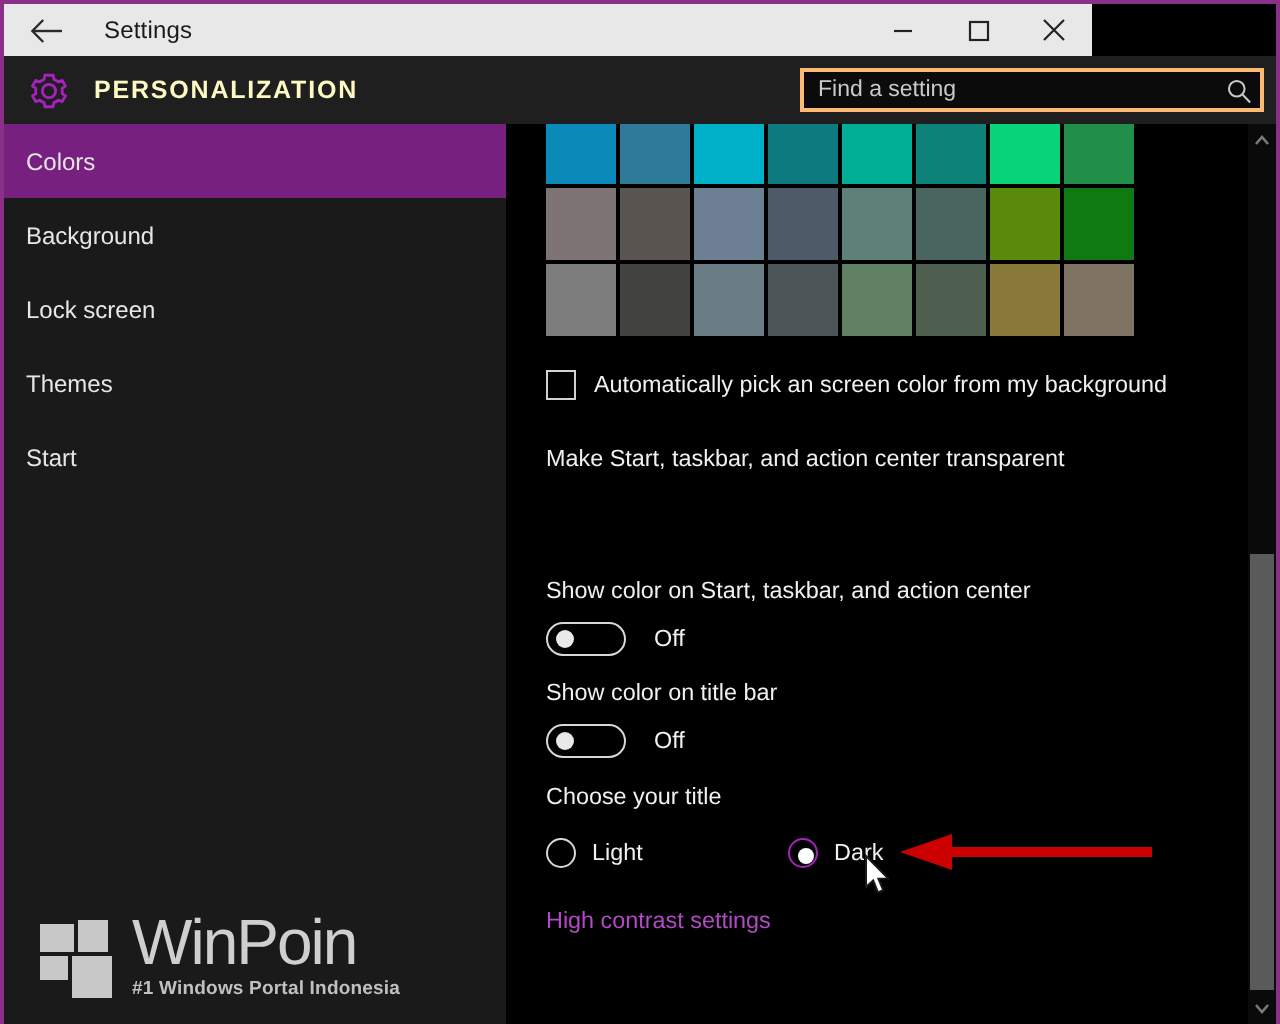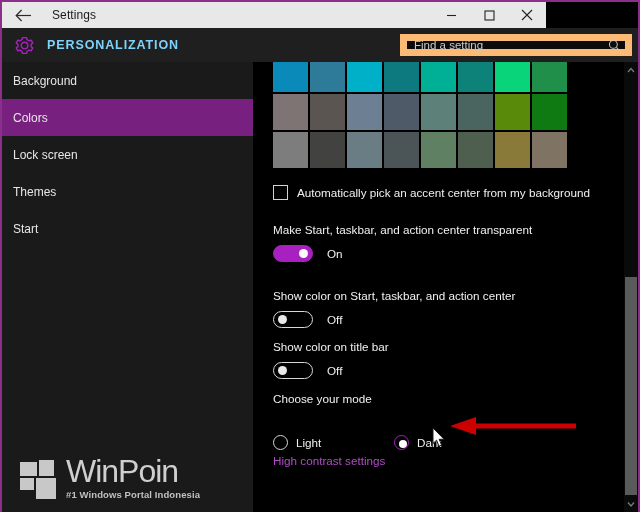--- a/index.html
+++ b/index.html
@@ -38,26 +38,26 @@
   .win-btn svg { display:block; }
 
   
   #headerbar {
     position:absolute; left:0; top:26px; width:636px; height:34px;
     background:#1f1f1f;
     display:flex; align-items:center;
   }
   #gear-icon { margin-left:9px; width:26px; height:26px; display:flex; align-items:center; justify-content:center; }
   #header-title {
-    margin-left:10px; color:#7dd3fc; font-size:12.5px;
+    margin-left:10px; color:#fef9c3; font-size:12.5px;
     letter-spacing:.9px; font-weight:600;
   }
   #searchbox {
     position:absolute; left:398px; top:32px; width:232px; height:22px;
-    background:#0b0b0b; border:7px solid #fdba74;
+    background:#0b0b0b; border:2px solid #fdba74;
     display:flex; align-items:center;
   }
   #search-input {
     flex:1; background:transparent; border:none; outline:none;
     color:#c9c9c9; font-size:11.5px; font-family:"Liberation Sans", sans-serif;
     padding-left:7px;
   }
   #search-input::placeholder { color:#c9c9c9; opacity:1; }
   #search-icon { width:22px; display:flex; align-items:center; justify-content:center; }
 
@@ -112,21 +112,21 @@
     background:#e9e9e9;
   }
   .toggle.off .knob { left:4px; }
   .toggle.on .knob { left:25px; background:#fff; }
   .toggle-state { margin-left:14px; color:#f0f0f0; font-size:11.7px; }
 
   
   #mode-block { position:absolute; left:20px; top:330px; }
   #mode-title { color:#f0f0f0; font-size:11.7px; }
   #mode-options { margin-top:14px; position:relative; height:22px; }
-  .radio-opt { position:absolute; display:flex; align-items:center;margin-top:16px; }
+  .radio-opt { position:absolute; display:flex; align-items:center; }
   .radio {
     width:15px; height:15px; border-radius:50%;
     border:1.5px solid #d8d8d8; position:relative; flex:0 0 auto;
   }
   .radio.checked { border-color:#a920c0; }
   .radio.checked::after {
     content:""; position:absolute; left:3.5px; top:3.5px;
     width:8px; height:8px; border-radius:50%; background:#fff;
   }
   .radio-label { margin-left:8px; color:#f0f0f0; font-size:11.7px; }
@@ -225,25 +225,25 @@
     <input id="search-input" type="text" placeholder="Find a setting" style="">
     <div id="search-icon">
       <svg width="13" height="13" viewBox="0 0 14 14">
         <circle cx="5.8" cy="5.8" r="4.2" fill="none" stroke="#c9c9c9" stroke-width="1.1"></circle>
         <path d="M9 9 L13 13.2" stroke="#c9c9c9" stroke-width="1.1"></path>
       </svg>
     </div>
   </div>
 
   <div id="sidebar">
+    <div class="nav-item active">
+      <span>Colors</span>
+    </div>
     <div class="nav-item">
       <span>Background</span>
-    </div>
-    <div class="nav-item active">
-      <span>Colors</span>
     </div>
     <div class="nav-item">
       <span>Lock screen</span>
     </div>
     <div class="nav-item">
       <span>Themes</span>
     </div>
     <div class="nav-item">
       <span>Start</span>
     </div>
@@ -273,31 +273,25 @@
         <div class="swatch" style="background: rgb(107, 125, 132);"></div>
         <div class="swatch" style="background: rgb(75, 84, 86);"></div>
         <div class="swatch" style="background: rgb(95, 128, 98);"></div>
         <div class="swatch" style="background: rgb(78, 95, 80);"></div>
         <div class="swatch" style="background: rgb(138, 122, 58);"></div>
         <div class="swatch" style="background: rgb(127, 116, 99);"></div>
       </div>
 
     <div id="autopick-row">
       <div class="cbox"></div>
-      <div id="autopick-label">Automatically pick an accent center from my background</div>
+      <div id="autopick-label">Automatically pick an screen color from my background</div>
     </div>
 
     <div class="setting" style="top:161px">
       <div class="setting-label">Make Start, taskbar, and action center transparent</div>
-      <div class="toggle-row">
-        <div class="toggle on">
-          <span class="knob"></span>
-        </div>
-        <div class="toggle-state">On</div>
-      </div>
     </div>
 
     <div class="setting" style="top:227px">
       <div class="setting-label">Show color on Start, taskbar, and action center</div>
       <div class="toggle-row">
         <div class="toggle off">
           <span class="knob"></span>
         </div>
         <div class="toggle-state">Off</div>
       </div>
@@ -307,21 +301,21 @@
       <div class="setting-label">Show color on title bar</div>
       <div class="toggle-row">
         <div class="toggle off">
           <span class="knob"></span>
         </div>
         <div class="toggle-state">Off</div>
       </div>
     </div>
 
     <div id="mode-block">
-      <div id="mode-title">Choose your mode</div>
+      <div id="mode-title">Choose your title</div>
       <div id="mode-options">
         <div class="radio-opt" style="left:0">
           <div class="radio"></div>
           <div class="radio-label">Light</div>
         </div>
         <div class="radio-opt" style="left:121px">
           <div class="radio checked"></div>
           <div class="radio-label">Dark</div>
         </div>
       </div>

